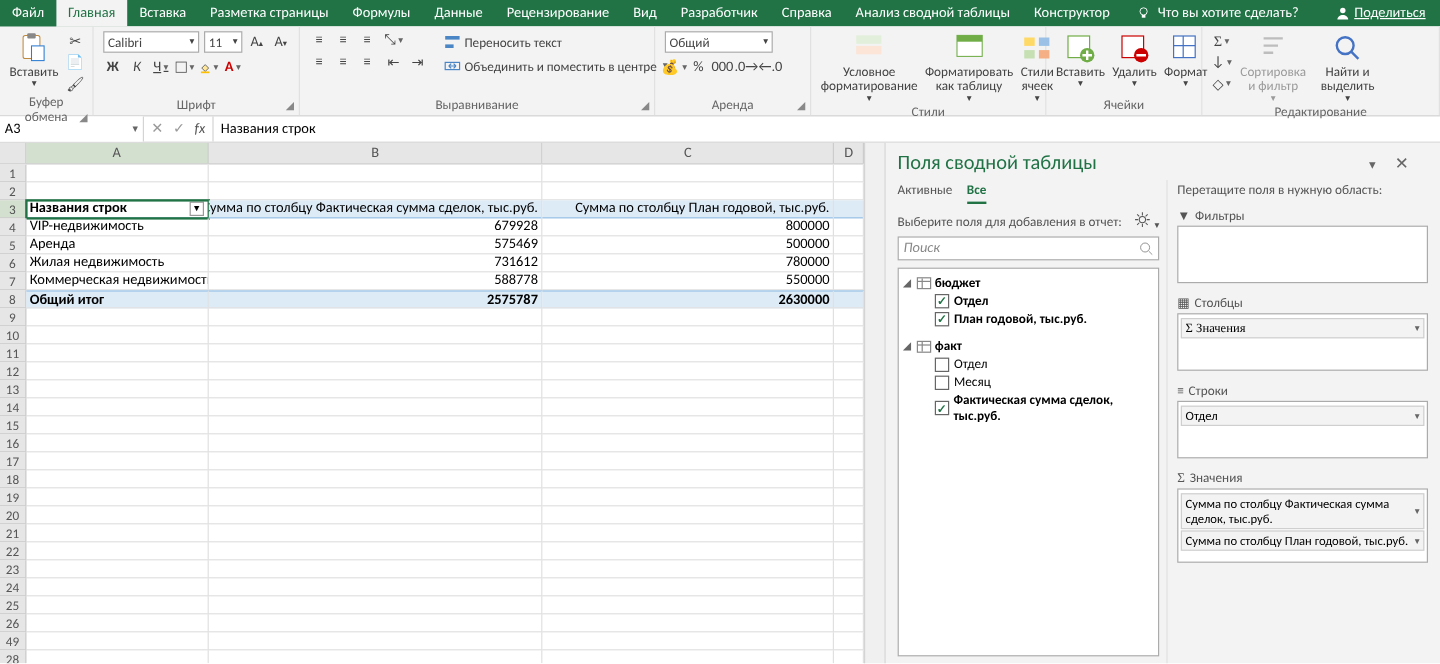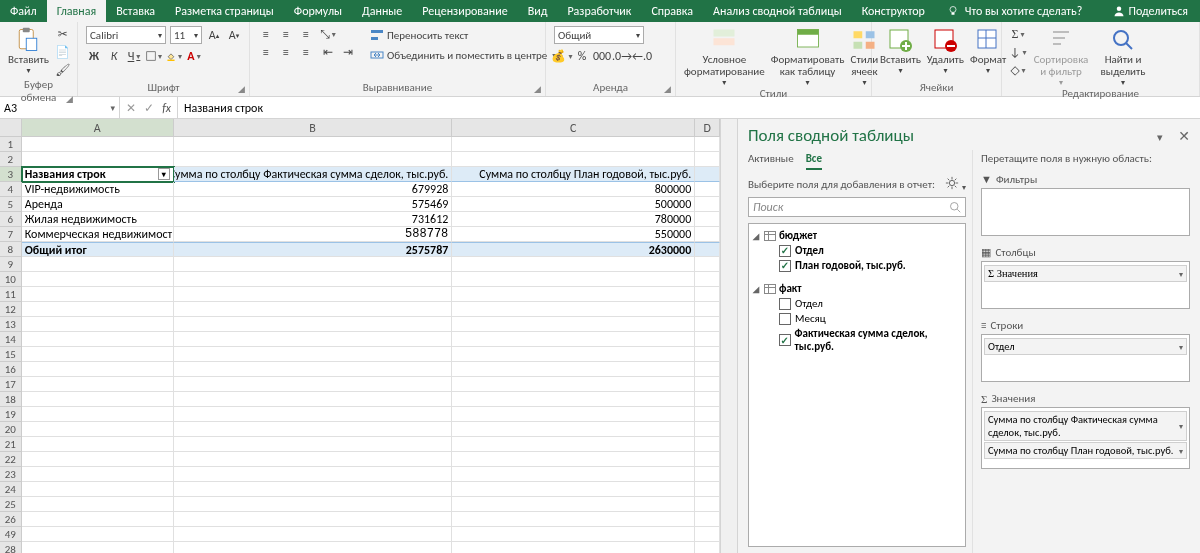--- a/index.html
+++ b/index.html
@@ -5,21 +5,21 @@
   * { box-sizing: border-box; margin: 0; padding: 0; font-family: "Segoe UI", Calibri, sans-serif; }
   body { background: #fff; width: 1200px; height: 553px; overflow: hidden; }
 
   
   .tab-bar { background: #217346; height: 22px; display: flex; align-items: stretch; color: #fff; font-size: 12px; }
   .tab-bar .tab { padding: 0 10px; display: flex; align-items: center; cursor: pointer; white-space: nowrap; }
   .tab-bar .tab.file { background: #217346; }
   .tab-bar .tab.active { background: #f3f3f3; color: #217346; }
   .tab-bar .spacer { flex: 1; }
   .tab-bar .tell { display: flex; align-items: center; padding: 0 12px; gap: 6px; }
-  .tab-bar .share { padding: 0 12px; display: flex; align-items: center; gap: 4px; }
+  .tab-bar .share { padding: 0 12px; display: flex; align-items: center; gap: 4px; text-decoration: underline; }
   .bulb { width: 12px; height: 12px; display:inline-block; }
 
   
   .ribbon { background: #f3f3f3; border-bottom: 1px solid #d4d4d4; height: 75px; display: flex; font-size: 11px; color: #444; }
   .group { border-right: 1px solid #e1e1e1; padding: 2px 8px 0 8px; display: flex; flex-direction: column; justify-content: space-between; }
   .group-body { display: flex; align-items: flex-start; gap: 6px; padding-top: 2px; }
   .group-label { text-align: center; font-size: 11px; color: #666; padding-bottom: 2px; position: relative; }
   .group-label .launcher { position: absolute; right: -4px; bottom: 2px; font-size: 9px; color: #888; }
   .big-btn { display: flex; flex-direction: column; align-items: center; width: 46px; text-align: center; line-height: 1.1; cursor: pointer; }
   .big-btn svg { width: 28px; height: 28px; }
@@ -57,21 +57,21 @@
   .cell.r { justify-content:flex-end; }
   .cell.bold { font-weight:bold; }
   .cell.hdr { background:#ddebf7; border-bottom:1px solid #9bc2e6; }
   .cell.tot { background:#ddebf7; border-top:1px solid #9bc2e6;}
   .active-cell { outline:2px solid #217346; outline-offset:-1px; background:#fff !important;}
   .filter-btn { margin-left:auto; width:12px; height:12px; border:1px solid #999; background:#fff; font-size:8px; display:flex; align-items:center; justify-content:center;}
   .vscroll-gutter { width:17px; background:#f0f0f0; border-left:1px solid #d4d4d4;}
 
   
   .pivot-panel { width:463px; background:#f3f3f3; border-left:1px solid #d4d4d4; display:flex; flex-direction:column; font-size:12px; }
-  .pivot-title { padding:6px 10px 4px 10px; font-size:17px; color:#217346; display:flex; align-items:center; justify-content:space-between;}
+  .pivot-title { padding:6px 26px 4px 10px; font-size:17px; color:#217346; display:flex; align-items:center; justify-content:space-between;}
   .pivot-title .close { font-size:14px; color:#666; cursor:pointer; }
   .pivot-title .dd-arrow { font-size:11px; color:#666; margin-right:12px; cursor:pointer;}
   .pivot-cols { display:flex; gap:0; flex:1; }
   .pivot-left { width:235px; padding:0 6px 6px 10px; border-right:1px solid #e1e1e1; display:flex; flex-direction:column;}
   .pivot-right { flex:1; padding:0 10px 6px 8px; display:flex; flex-direction:column;}
   .pv-sub-tabs { display:flex; gap:12px; padding:2px 0 6px 0; font-size:11px; }
   .pv-sub-tabs .t { cursor:pointer; color:#555; padding-bottom:3px;}
   .pv-sub-tabs .t.active { color:#217346; border-bottom:2px solid #217346; font-weight:bold;}
   .pv-hint { font-size:11px; color:#555; padding-bottom:4px; display:flex; align-items:center; justify-content:space-between;}
   .pv-search { height:20px; border:1px solid #ababab; background:#fff; display:flex; align-items:center; padding:0 4px; color:#888; font-style:italic; justify-content:space-between; margin-bottom:6px;}
@@ -396,21 +396,21 @@
         <div class="row">
           <div class="row-h">6</div>
           <div class="cell" style="width: 154px;">Жилая недвижимость</div>
           <div class="cell r" style="width: 282px; text-align: center;">731612</div>
           <div class="cell r" style="width: 246px;">780000</div>
           <div class="cell r" style="width: 25px;"></div>
         </div>
         <div class="row">
           <div class="row-h">7</div>
           <div class="cell" style="width: 154px;">Коммерческая недвижимость</div>
-          <div class="cell r" style="width: 282px; font-family: Liberation Mono, monospace;">588778</div>
+          <div class="cell r" style="width: 282px;">588778</div>
           <div class="cell r" style="width: 246px;">550000</div>
           <div class="cell r" style="width: 25px;"></div>
         </div>
         <div class="row">
           <div class="row-h">8</div>
           <div class="cell tot bold" style="width: 154px;">Общий итог</div>
           <div class="cell r tot bold" style="width: 282px;">2575787</div>
           <div class="cell r tot bold" style="width: 246px;">2630000</div>
           <div class="cell r tot bold" style="width: 25px;"></div>
         </div>

